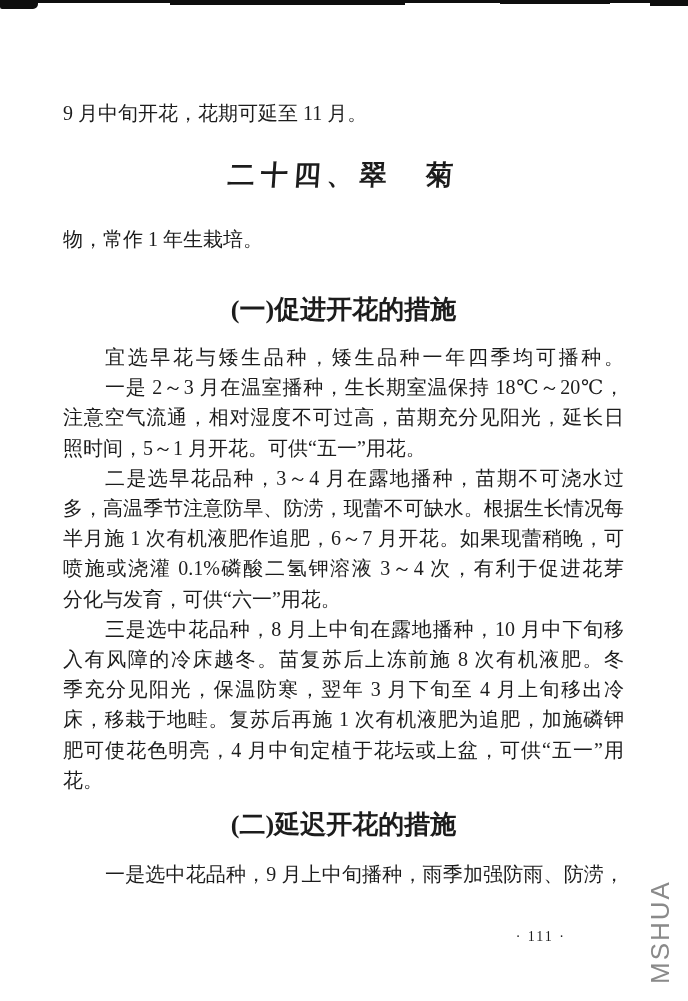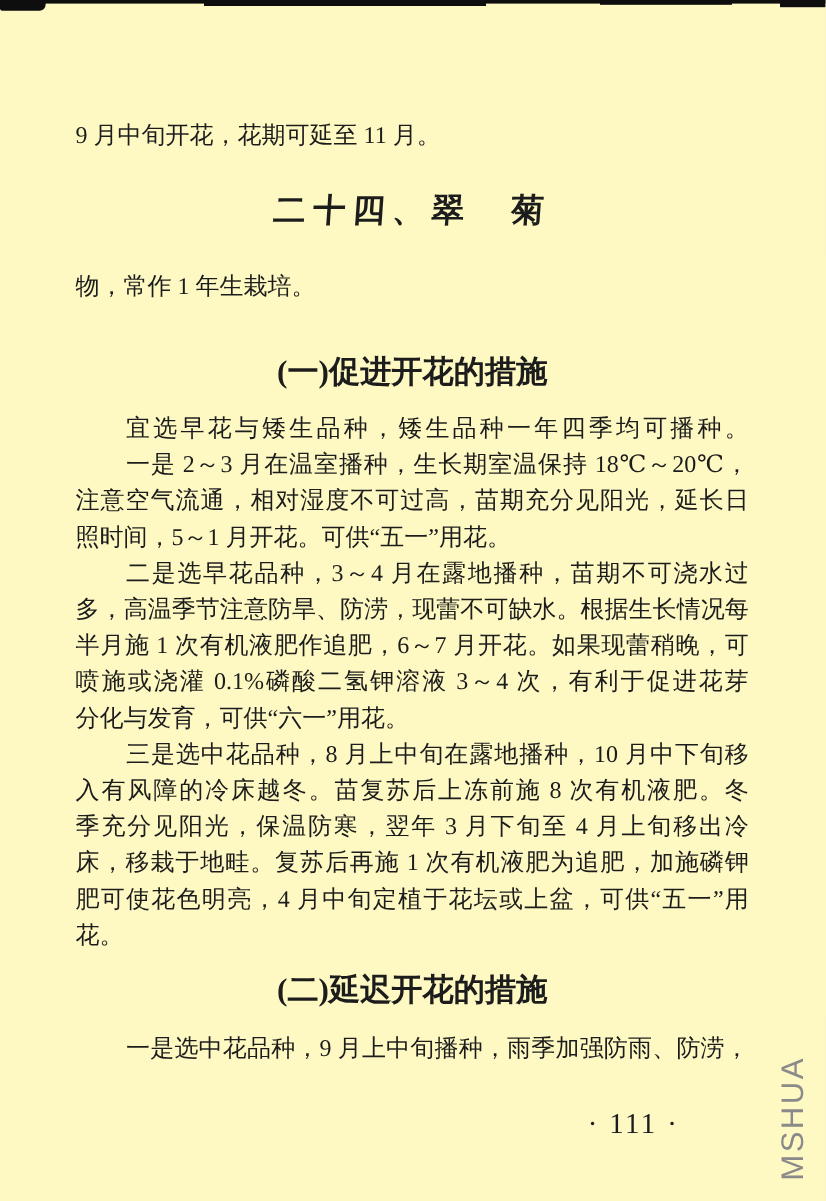--- a/index.html
+++ b/index.html
@@ -4,21 +4,21 @@
 <style>
   html,body{margin:0;padding:0;}
   body{
     width:688px;height:1001px;
     background:#e9e9e9;
     font-family:"Liberation Serif","DejaVu Serif",serif;
   }
   .page{
     position:relative;
     width:688px;height:1001px;
-    background:#fef9c3;
+    background:#ffffff;
     overflow:hidden;
     color:#1c1c1c;
   }
   
   .scanline{position:absolute;top:0;left:0;width:688px;height:10px;}
   .scanline .seg{position:absolute;background:#0e0e0e;}
   .seg.s-main{left:0;top:0;width:688px;height:3px;}
   .seg.s-left{left:0;top:0;width:38px;height:9px;border-radius:0 0 5px 2px;}
   .seg.s-mid1{left:170px;top:0;width:235px;height:5px;}
   .seg.s-mid2{left:500px;top:0;width:110px;height:4px;}
@@ -44,21 +44,21 @@
     position:absolute;left:0;width:561px;margin:0;
     text-align:center;font-size:26px;line-height:28px;font-weight:bold;
   }
   .t1{top:296px;}
   .t2{top:811px;}
   .body1{position:absolute;top:342px;left:0;width:561px;}
   .body2{position:absolute;top:859px;left:0;width:561px;}
 
   .pageno{
     position:absolute;top:926px;right:58px;
-    font-size:24px;line-height:22px;letter-spacing:2px;
+    font-size:14px;line-height:22px;letter-spacing:2px;
   }
 
   
   .watermark{
     position:absolute;left:605px;top:917px;width:110px;height:30px;
     transform:rotate(-90deg);
     font-family:"Liberation Sans","DejaVu Sans",sans-serif;
     font-size:26px;line-height:30px;letter-spacing:2px;
     color:#8a8a8a;text-align:center;
   }

